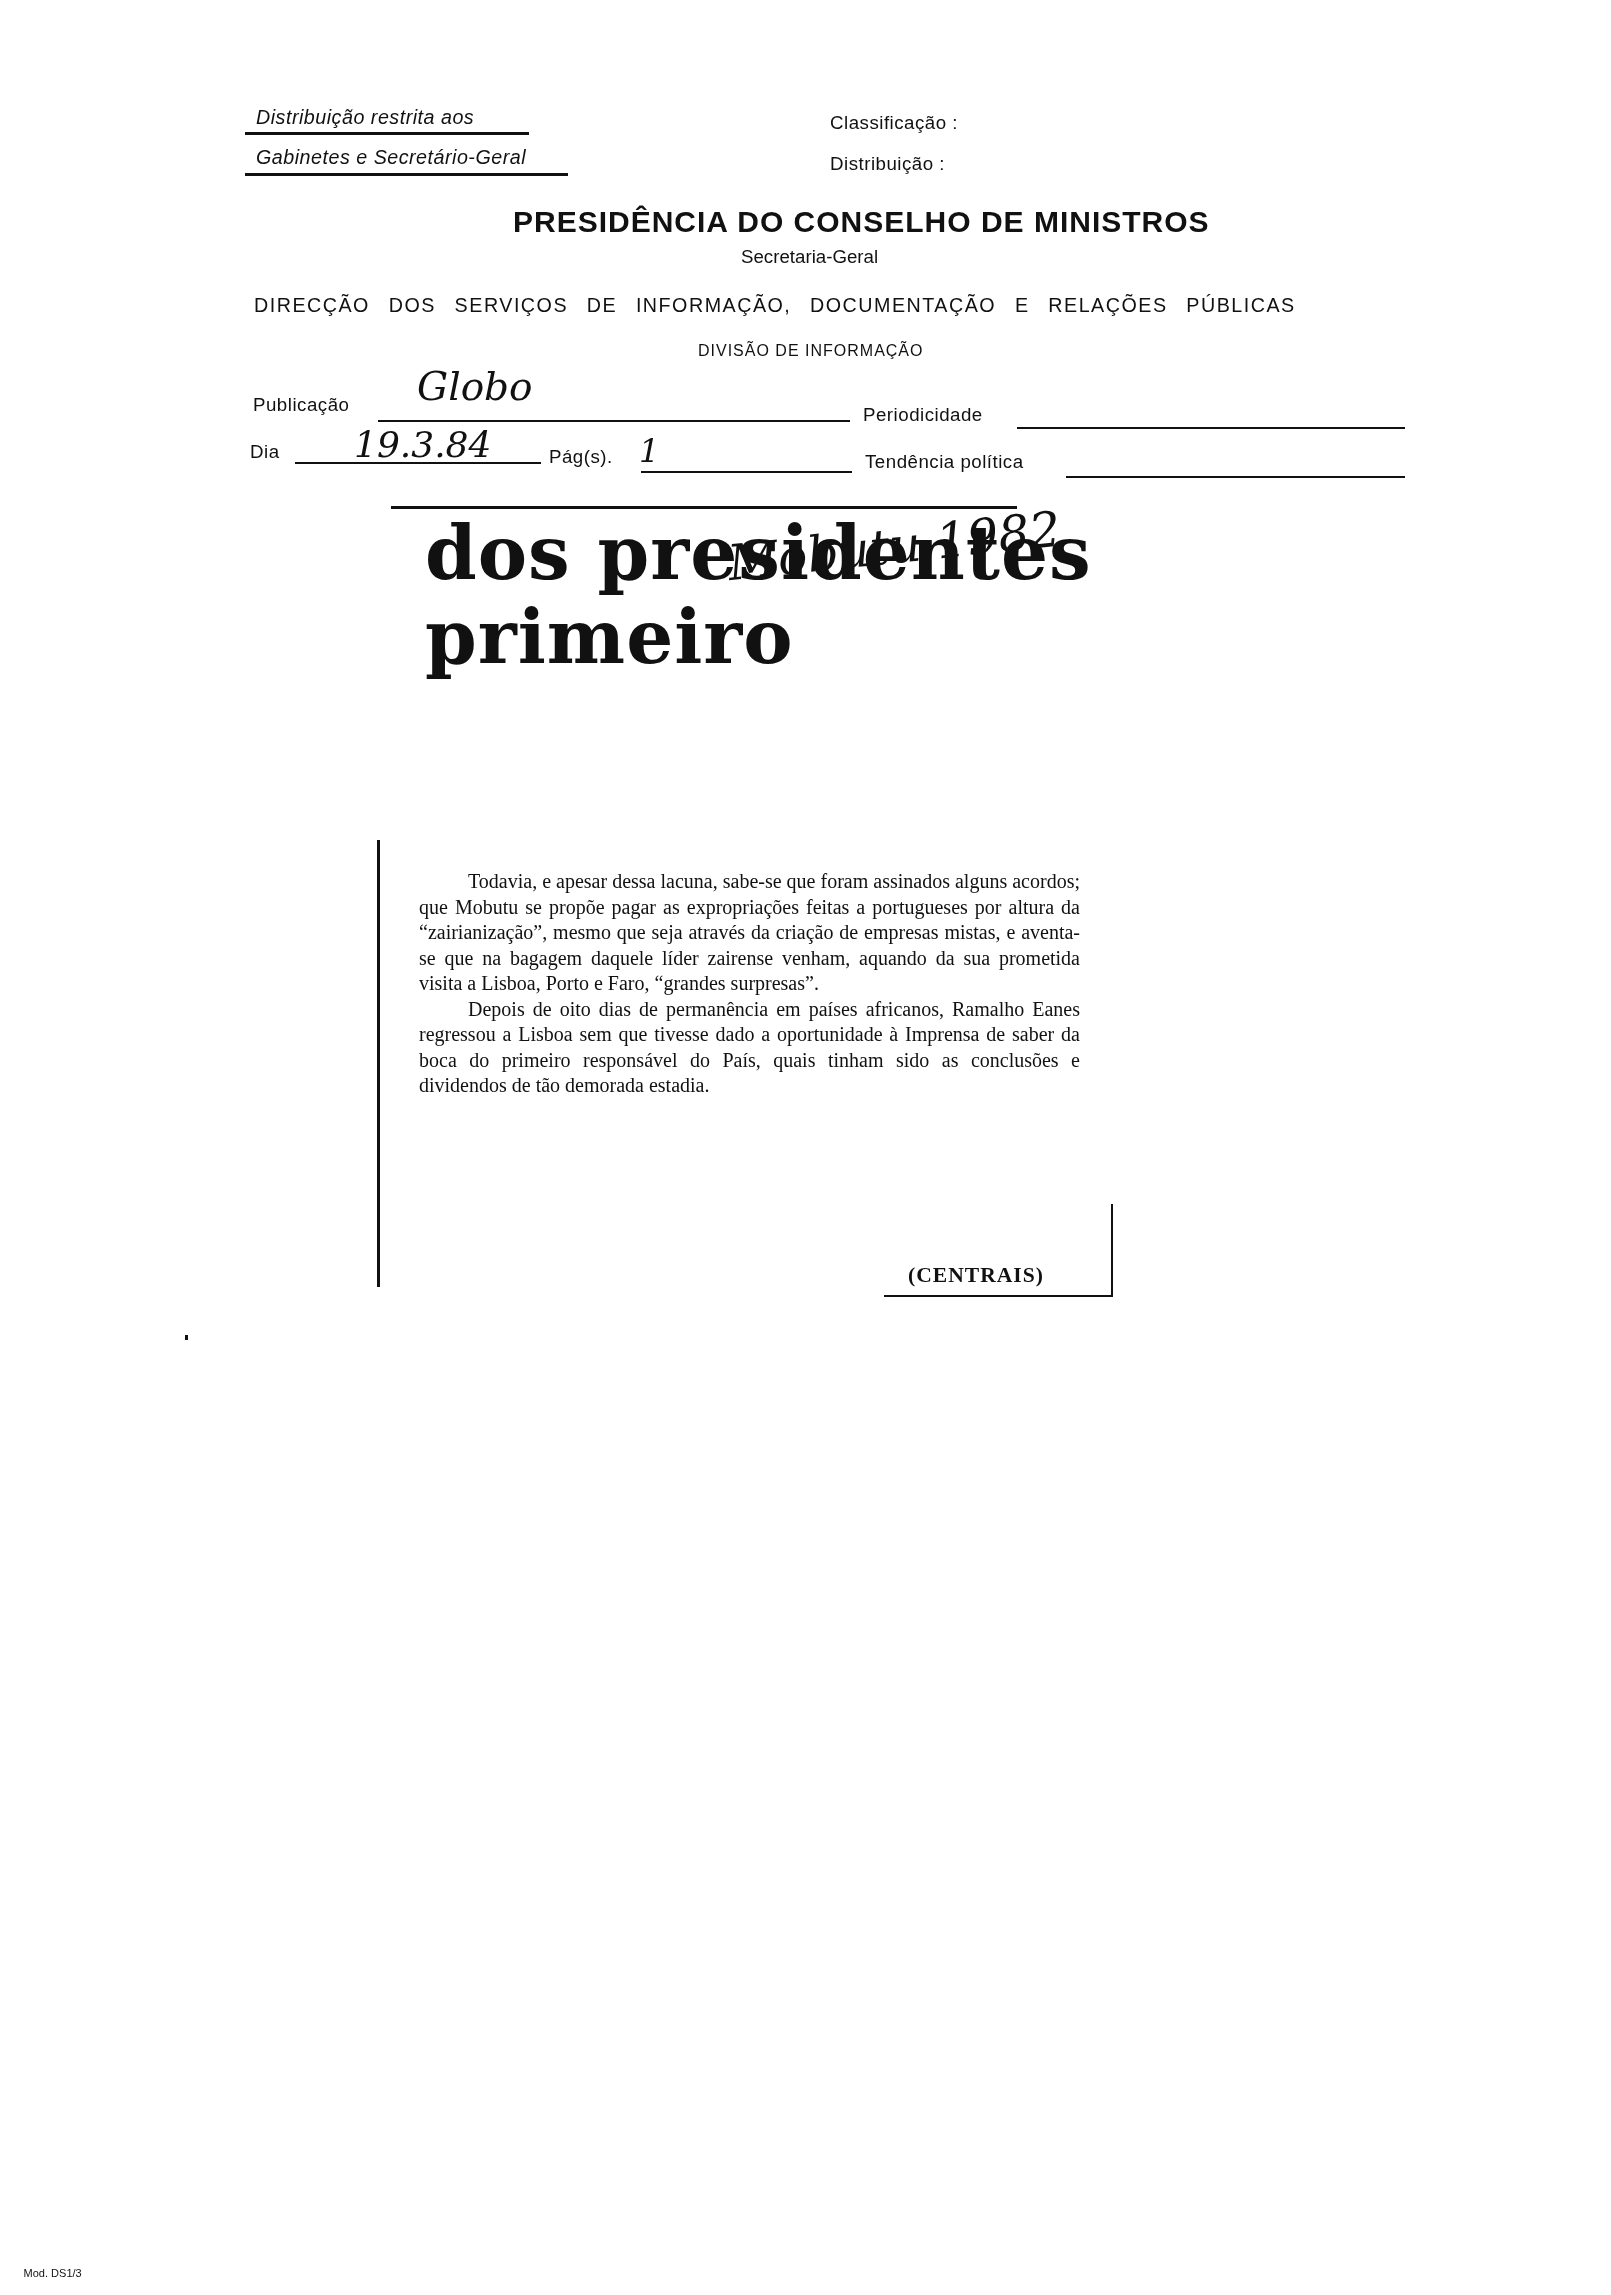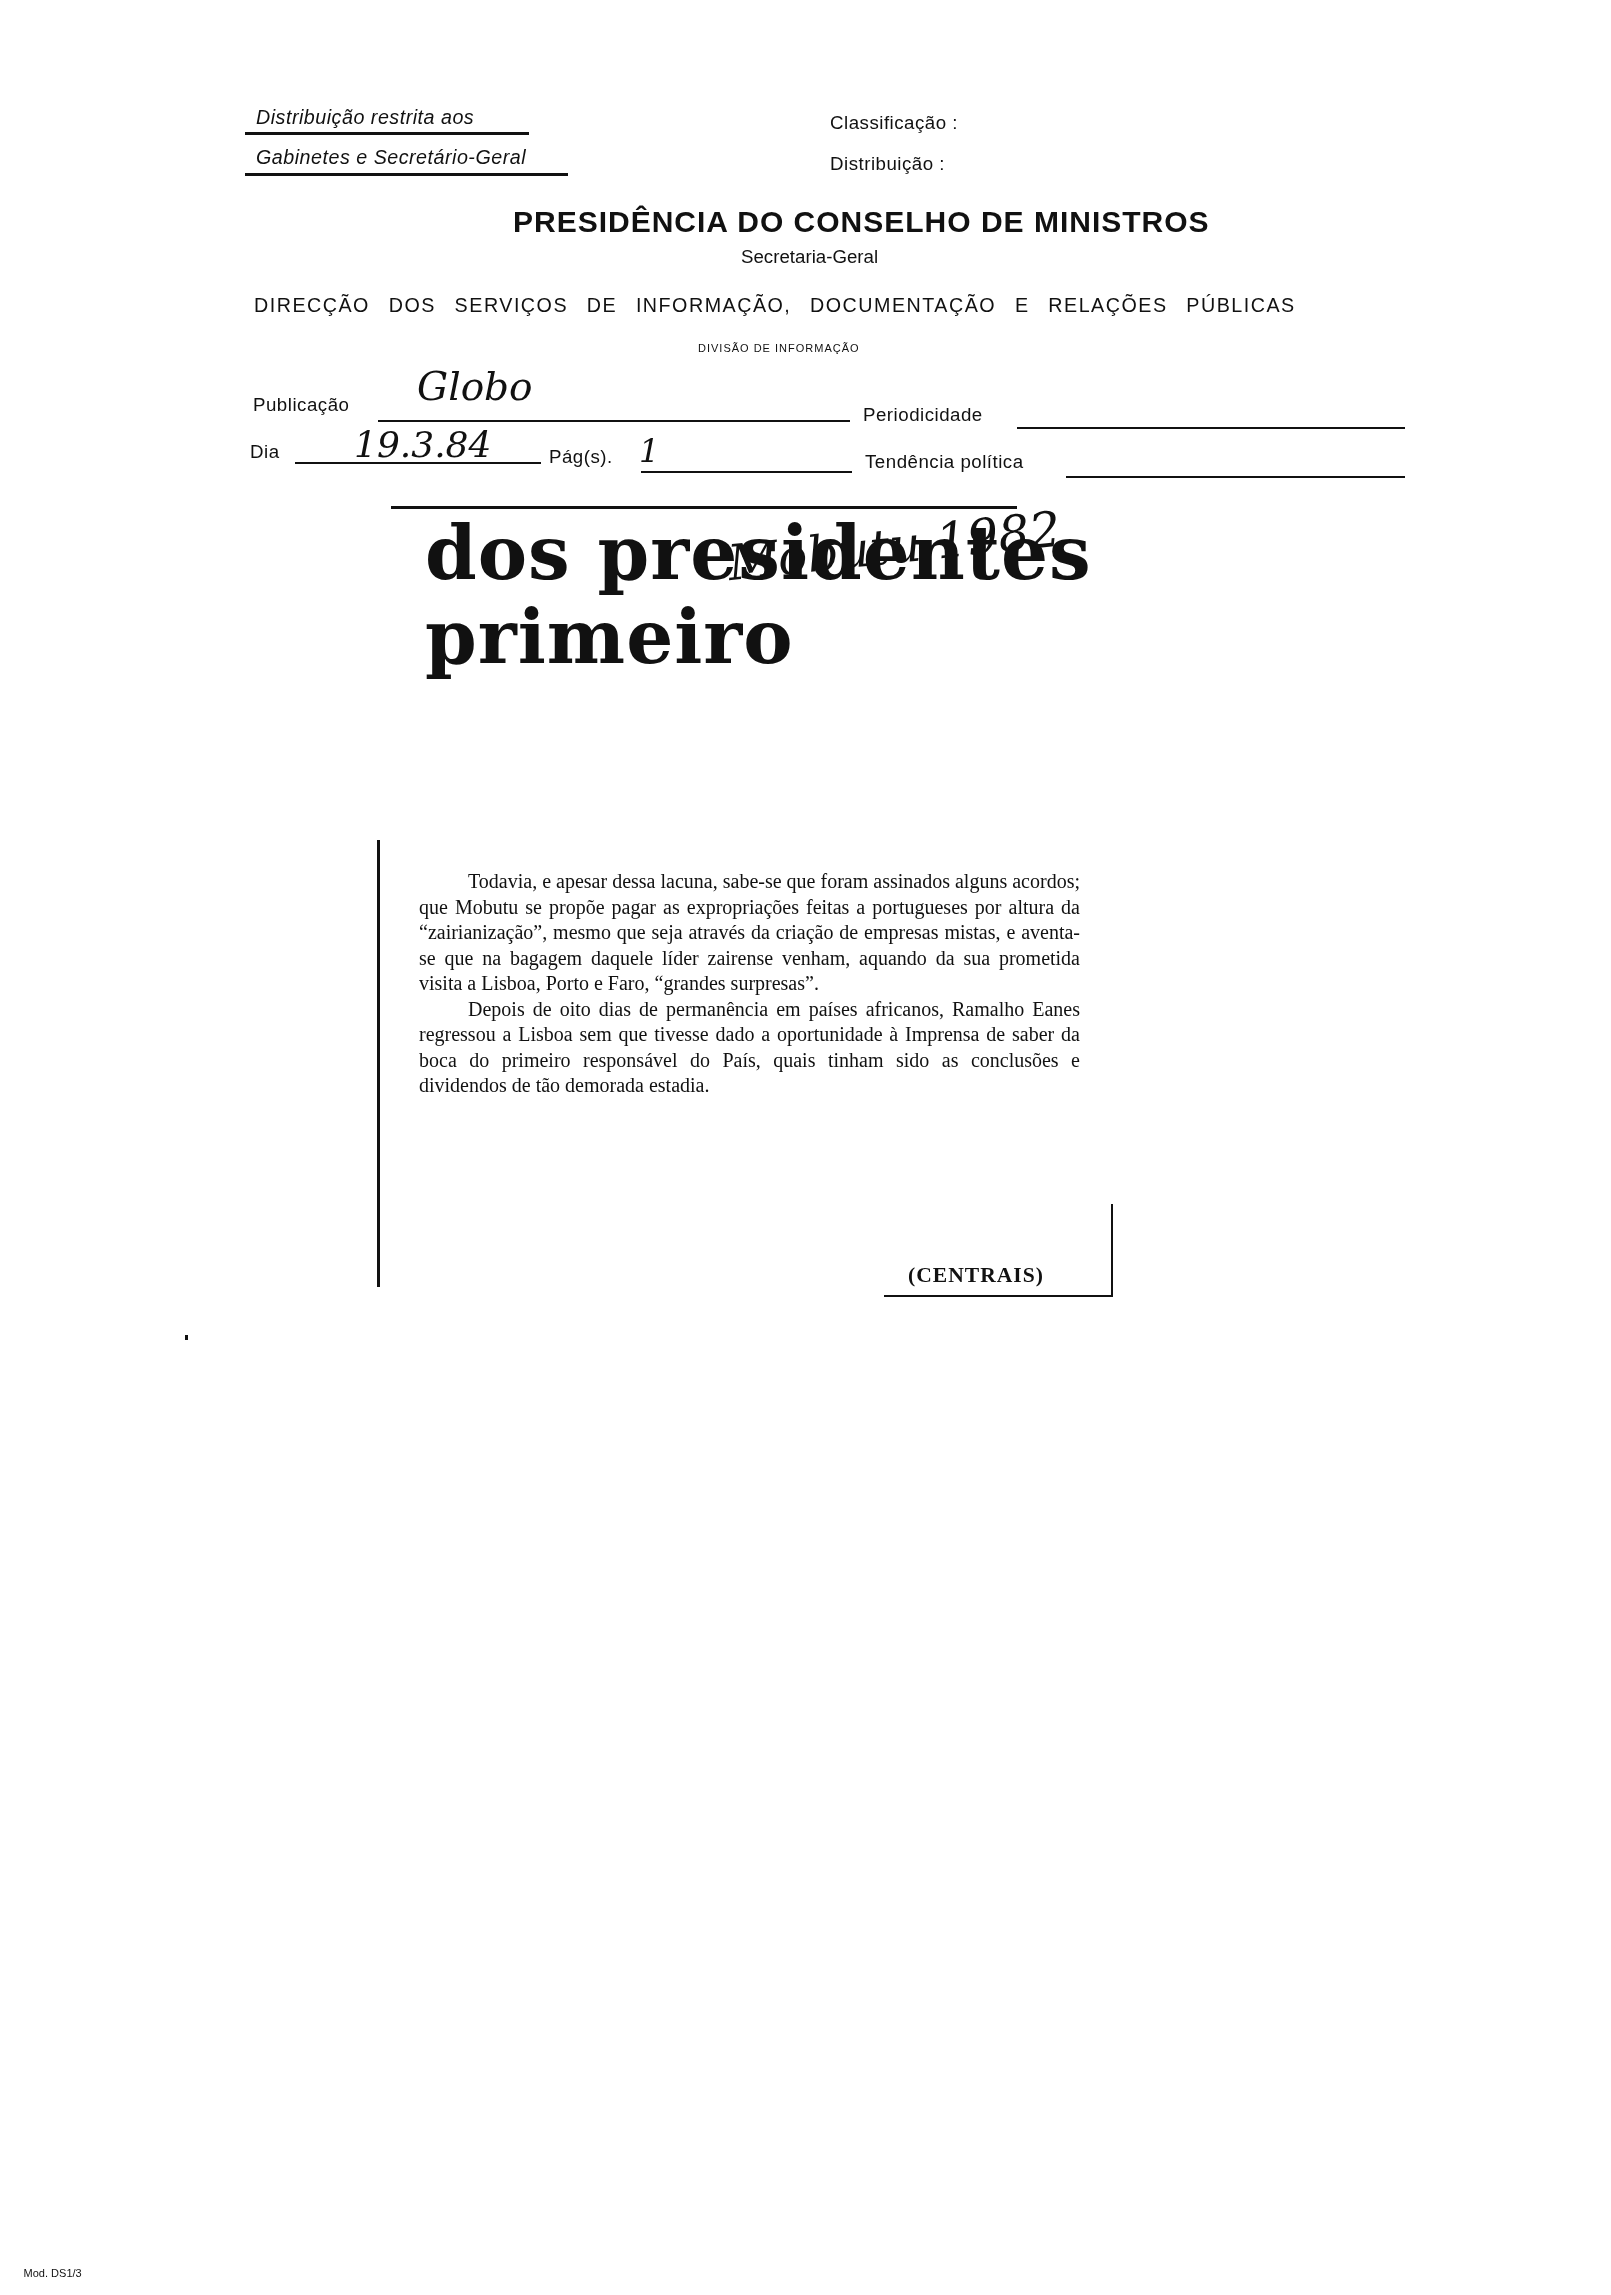--- a/index.html
+++ b/index.html
@@ -4,21 +4,21 @@
 <style>
   html, body { margin: 0; padding: 0; background: #ffffff; }
   body { width: 1612px; height: 2295px; position: relative; overflow: hidden; color: #111; font-family: "Liberation Sans", sans-serif; }
   .abs { position: absolute; }
   .italic-head { font-style: italic; font-size: 19.7px; letter-spacing: 0.5px; white-space: nowrap; }
   .underline-bar { position: absolute; height: 2.9px; background: #111; }
   .right-label { font-size: 18.7px; letter-spacing: 0.5px; white-space: nowrap; }
   .title-main { font-weight: bold; font-size: 30px; letter-spacing: 1px; white-space: nowrap; }
   .subtitle { font-size: 18.7px; white-space: nowrap; }
   .direccao { font-size: 19.7px; letter-spacing: 1.5px; word-spacing: 11.8px; white-space: nowrap; }
-  .divisao { font-size: 11px; letter-spacing: 1px; white-space: nowrap; text-align: center; }
+  .divisao { font-size: 16px; letter-spacing: 1px; white-space: nowrap; text-align: center; }
   .field-label { font-size: 18.7px; letter-spacing: 0.5px; white-space: nowrap; }
   .field-line { position: absolute; height: 2px; background: #111; }
   .handwritten { font-family: "DejaVu Serif", serif; font-style: italic; font-size: 39px; white-space: nowrap; }
   .headline { font-family: "DejaVu Serif", serif; font-weight: bold; font-size: 74px; line-height: 84px; white-space: nowrap; letter-spacing: 1px; }
   .body-text { font-family: "Liberation Serif", serif; font-size: 20px; line-height: 25.5px; text-align: justify; }
   .body-text p { margin: 0; text-indent: 49px; }
   .credit { font-family: "Liberation Serif", serif; font-weight: bold; font-size: 21.6px; letter-spacing: 1px; white-space: nowrap; }
   .mod { font-weight: normal; font-size: 11px; white-space: nowrap; }
 </style>
 </head>

